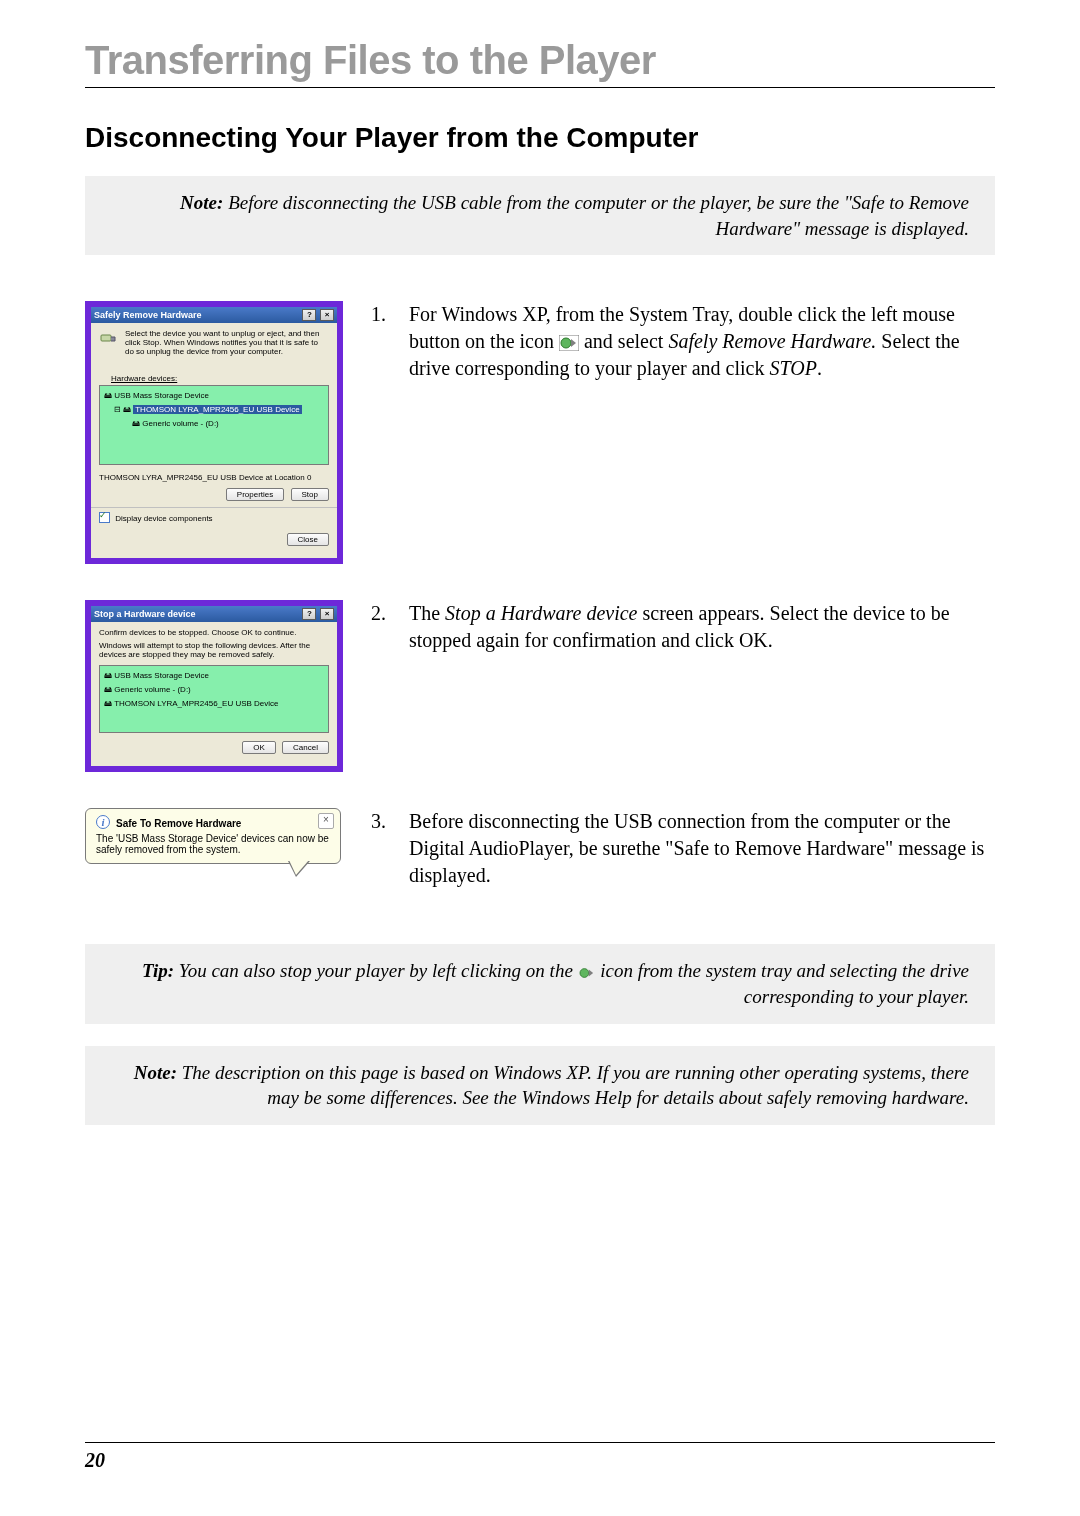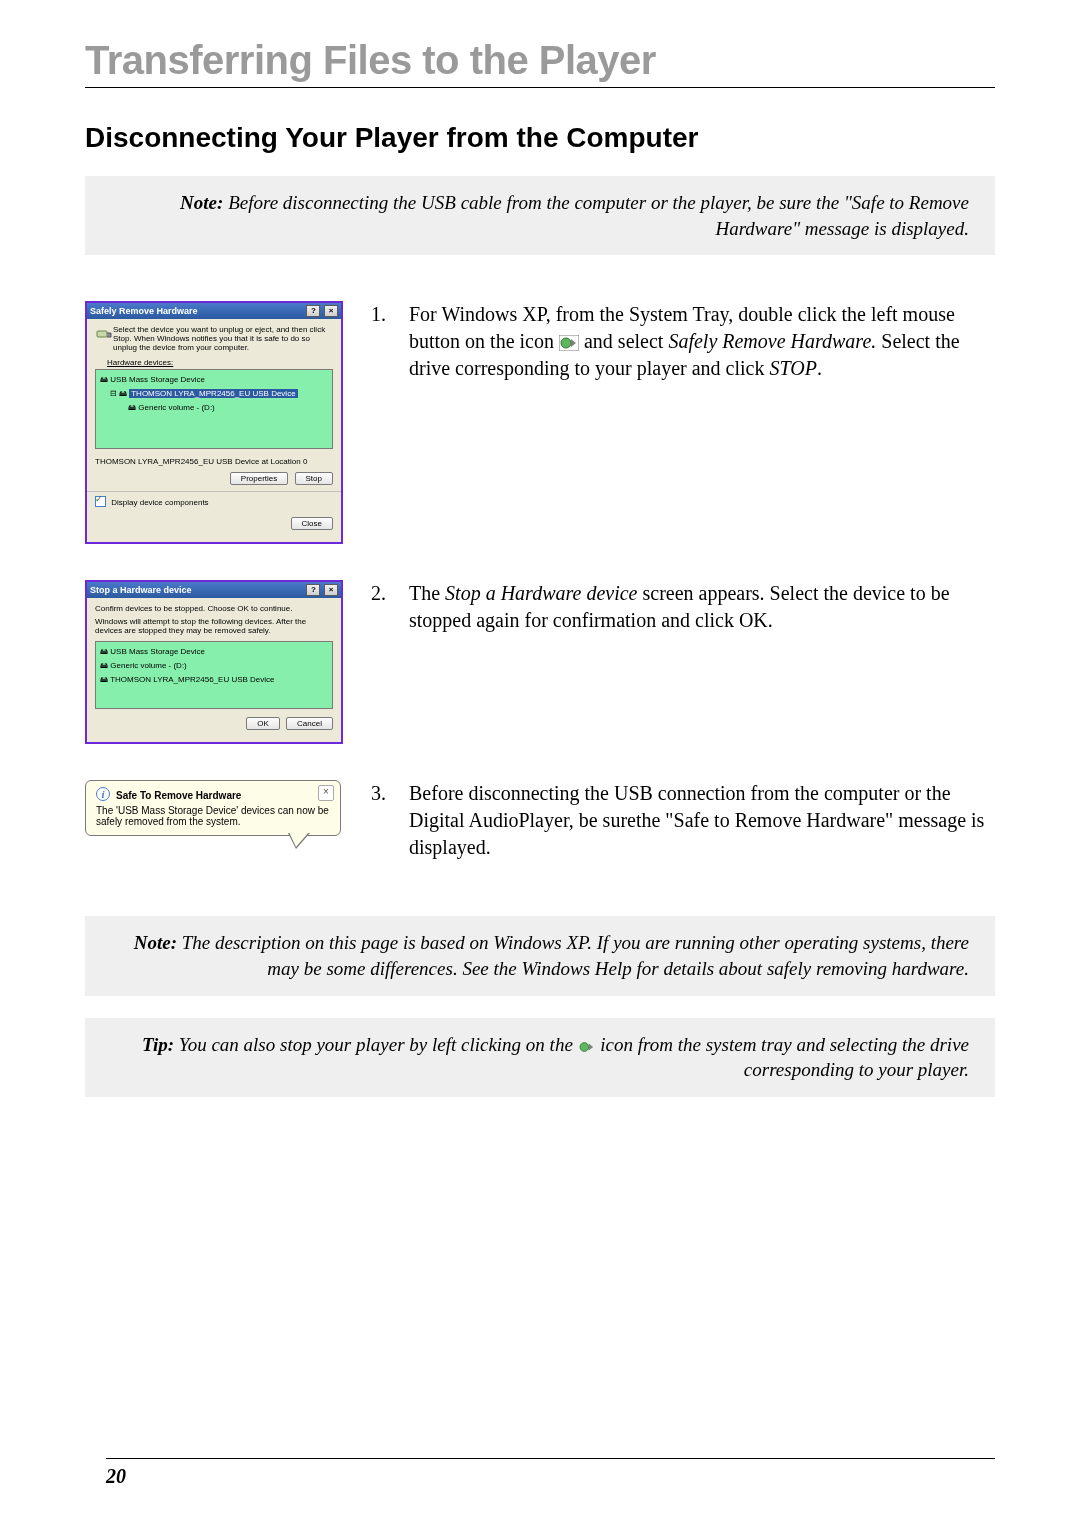--- a/index.html
+++ b/index.html
@@ -73,21 +73,21 @@
     gap: 18px;
   }
   .step .text-col .num {
     min-width: 20px;
   }
   .step .text-col .em { font-style: italic; }
   .inline-icon svg { vertical-align: -3px; }
 
   
   .win-dialog {
-    border: 2px solid #6d28d9;
+    border: 6px solid #6d28d9;
     background: #ece9d8;
     font-family: Tahoma, Arial, sans-serif;
     font-size: 8px;
     color: #000;
     position: relative;
   }
   .win-title {
     display: flex;
     align-items: center;
     justify-content: space-between;
@@ -104,22 +104,22 @@
     border: 1px solid #5a5a5a;
     margin-left: 1px;
     text-align: center;
     line-height: 9px;
     color: #000;
     font-size: 8px;
   }
   .win-body { padding: 6px 8px; }
   .win-info {
     display: flex;
-    gap: 0;
-    margin-bottom: 6px;
+    gap: 8px;
+    margin-bottom: 18px;
   }
   .win-info .ic {
     width: 18px; height: 18px;
     flex: 0 0 18px;
   }
   .hw-label { font-size: 8px; margin: 4px 0 2px 0; padding-left: 12px; }
   .device-list {
     border: 1px solid #7a7a7a;
     background: #86efac;
     padding: 3px 4px;
@@ -214,22 +214,21 @@
     border-right: 13px solid transparent;
     border-top: 15px solid #fdfde8;
   }
 
   .bottom-notes .note-box { margin-bottom: 22px; }
 
   .page-footer {
     position: absolute;
     left: 85px;
     right: 85px;
-    bottom: 28px;
-    margin-left: 21px;
+    bottom: 44px;
   }
   .page-footer hr {
     border: none;
     border-top: 1px solid #000;
     margin: 0 0 6px 0;
   }
   .page-num {
     font-style: italic;
     font-weight: 700;
     font-size: 20px;
@@ -370,35 +369,35 @@
       <div class="text-col">
         <div class="num">3.</div>
         <div>Before disconnecting the USB connection from the computer or the Digital AudioPlayer, be surethe "Safe to Remove Hardware" message is displayed.</div>
       </div>
     </div>
 
   </div>
 
   <div class="bottom-notes">
     <div class="note-box">
-      <span class="label">Note:</span>
-      <span class="body">The description on this page is based on Windows XP. If you are running other operating systems, there may be some differences. See the Windows Help for details about safely removing hardware.</span>
-    </div>
-
-    <div class="note-box">
       <span class="label">Tip:</span>
       <span class="body">You can also stop your player by left clicking on the </span>
       <span class="inline-icon">
         <svg width="18" height="14" viewBox="0 0 20 16">
             <circle cx="7" cy="8" r="5" fill="#5fb65f" stroke="#2d7a2d"></circle>
             <path d="M12 4 L17 8 L12 12 Z" fill="#808080"></path>
           </svg>
       </span>
       <span class="body"> icon from the system tray and selecting the drive corresponding to your player.</span>
     </div>
+
+    <div class="note-box">
+      <span class="label">Note:</span>
+      <span class="body">The description on this page is based on Windows XP. If you are running other operating systems, there may be some differences. See the Windows Help for details about safely removing hardware.</span>
+    </div>
   </div>
 
   <div class="page-footer">
     <hr>
     <div class="page-num">20</div>
   </div>
 
 </div>
 
 </body></html>

